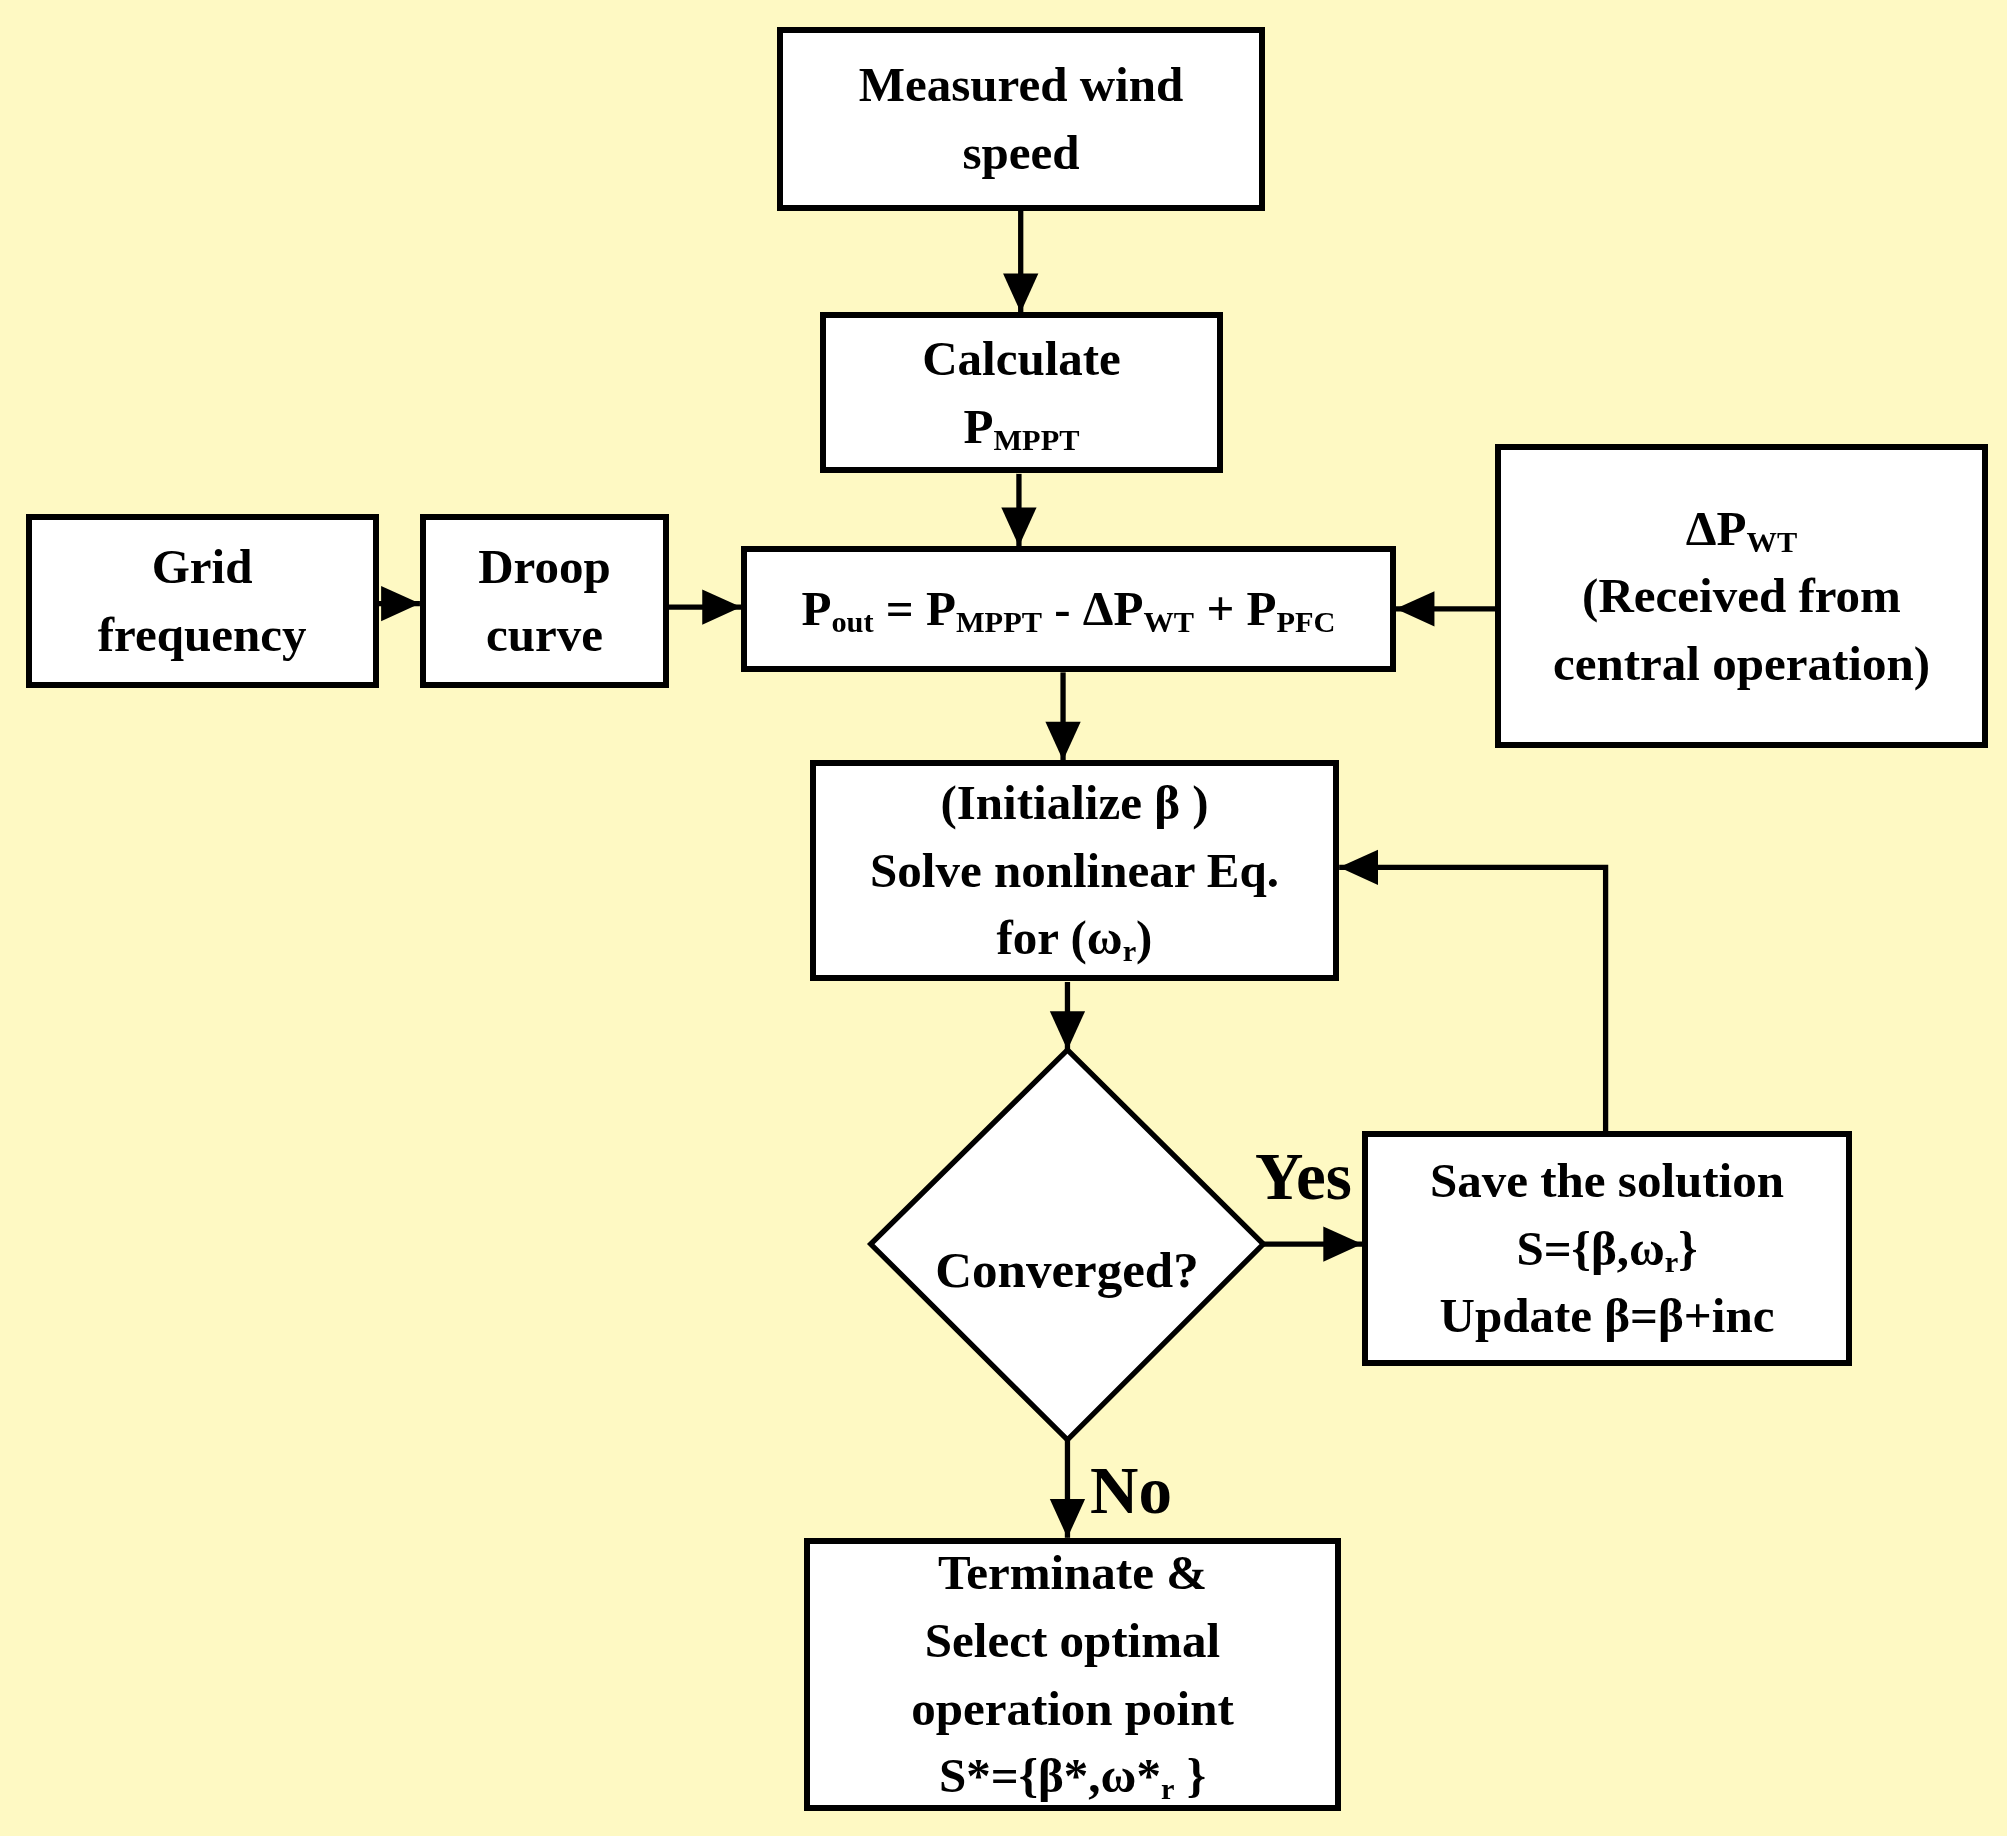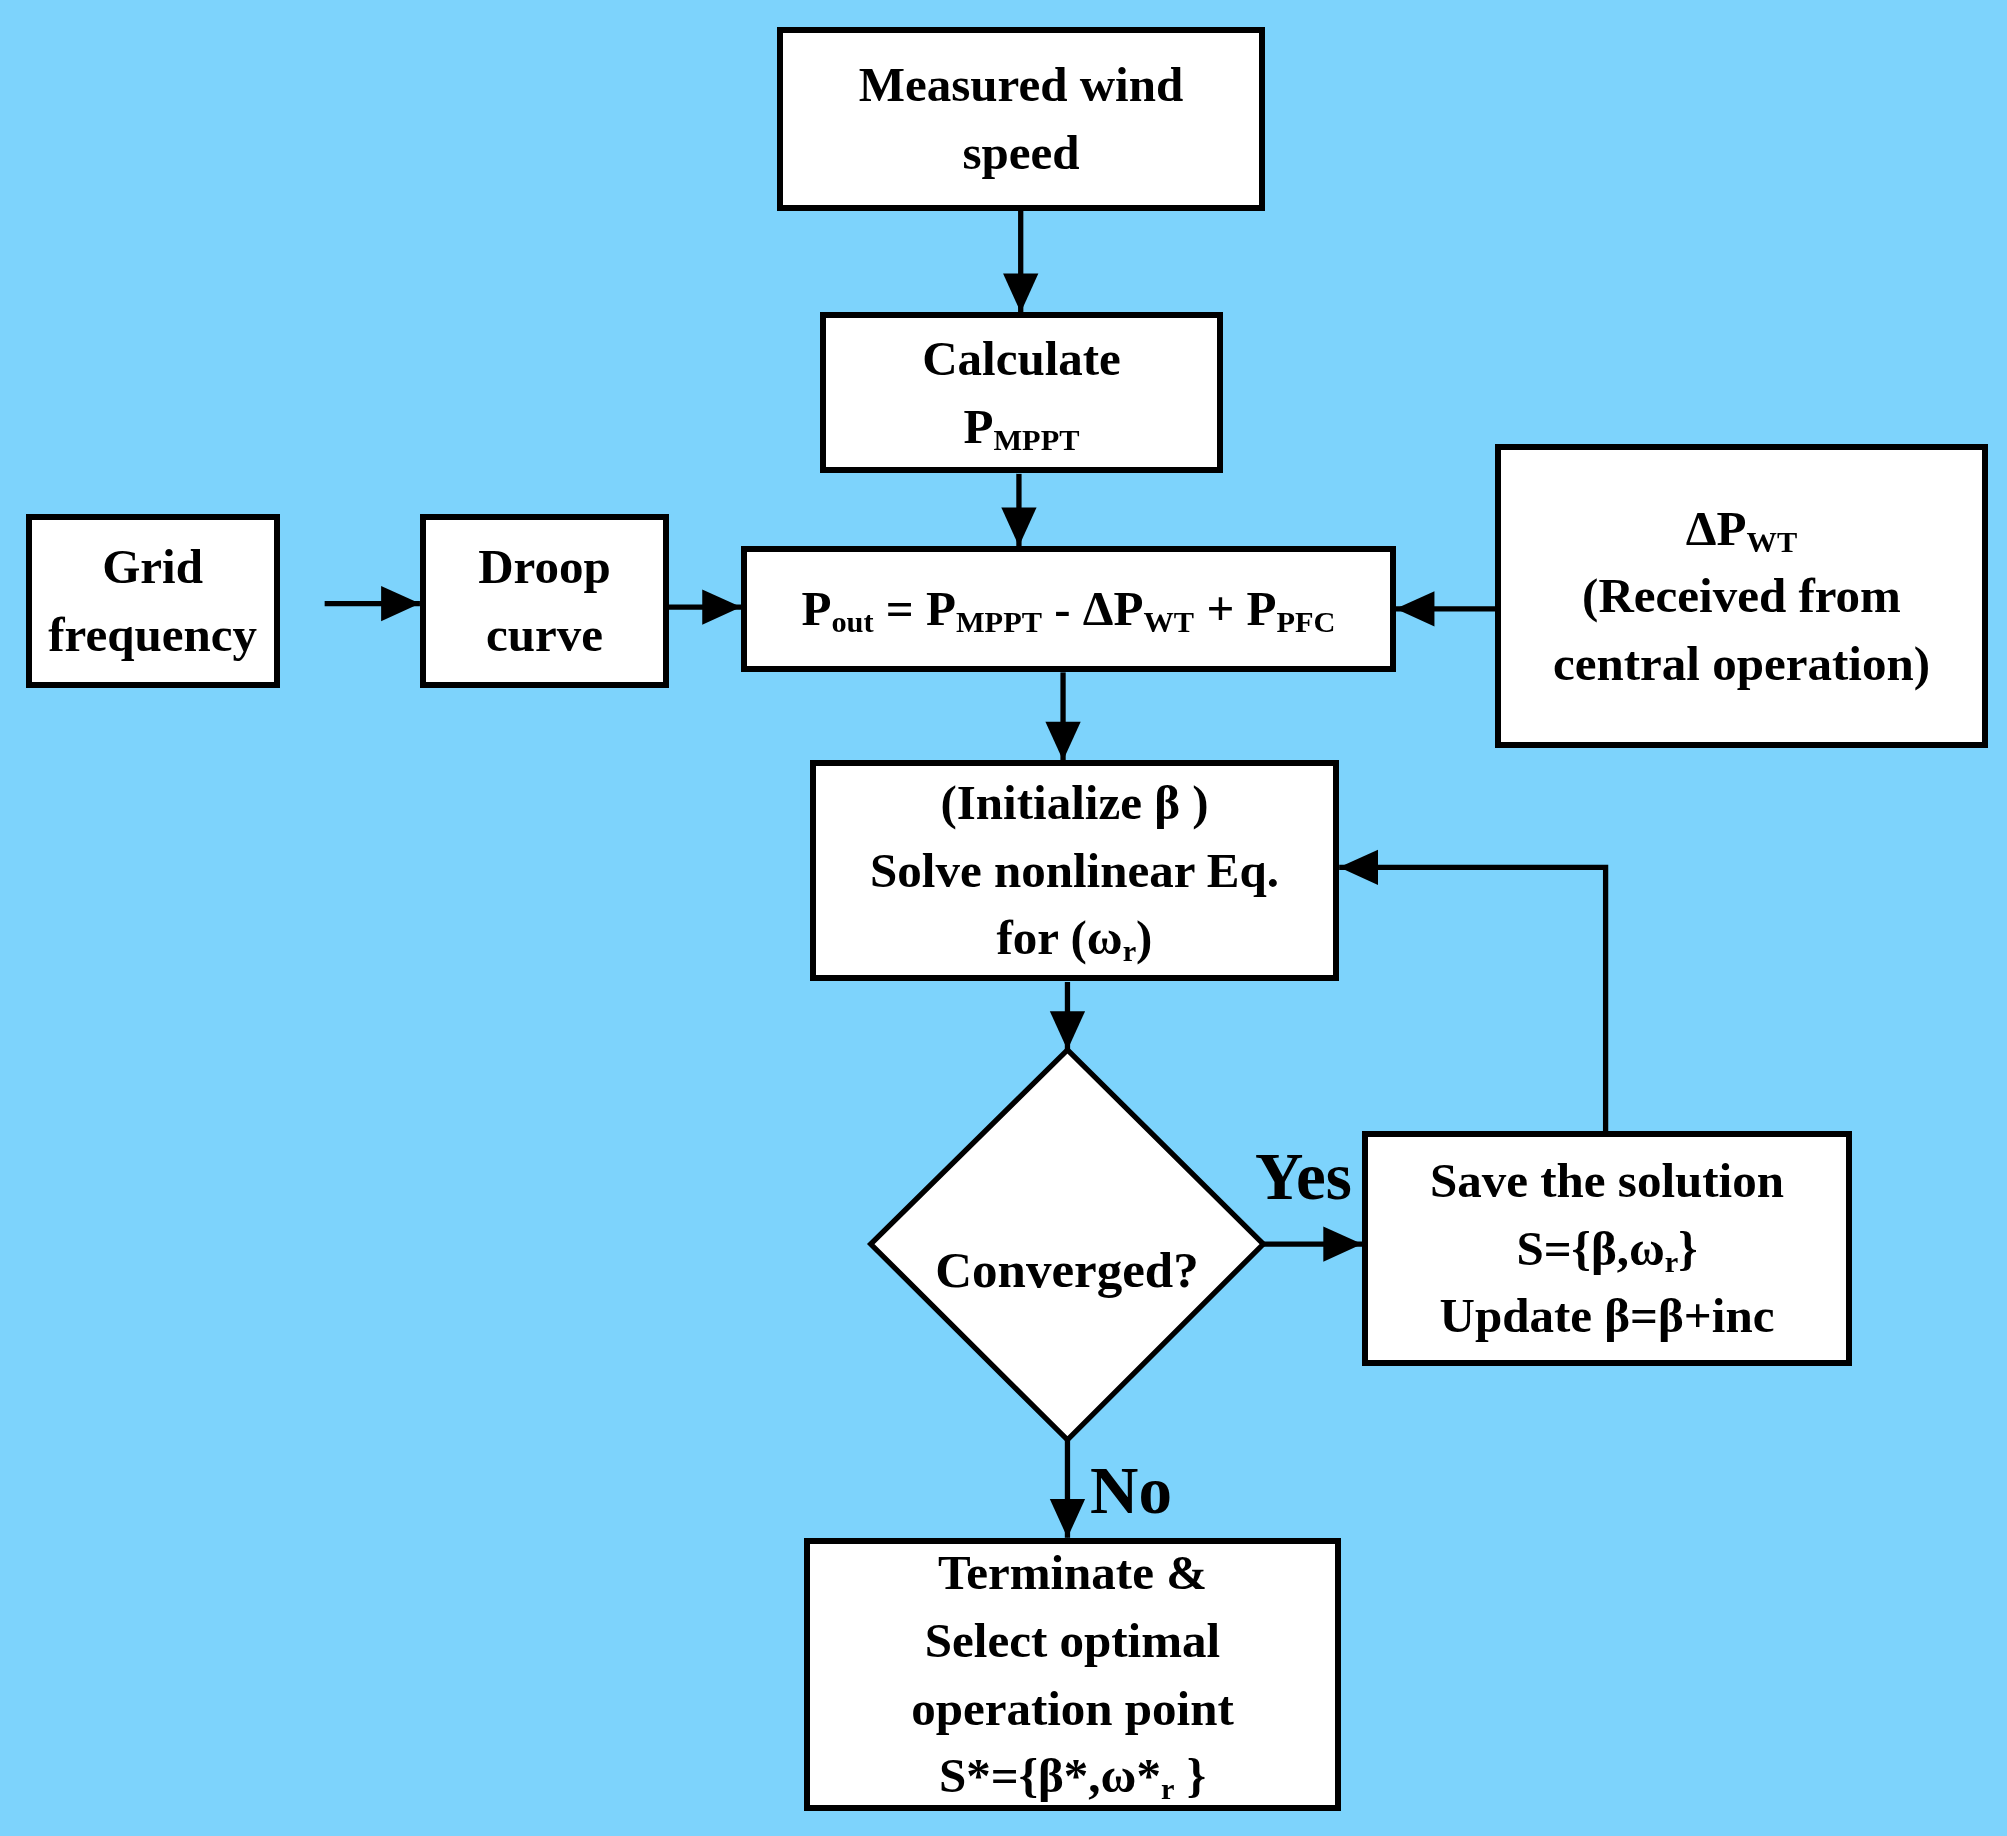--- a/index.html
+++ b/index.html
@@ -1,20 +1,20 @@
 <!DOCTYPE html>
 <html style="font-size:14px"><head>
 <meta charset="utf-8">
 <style>
   html, body { margin: 0; padding: 0; background: #ffffff; }
   .canvas {
     position: relative;
     width: 2007px;
     height: 1837px;
-    background: #7dd3fc;
+    background: #fef9c3;
     font-family: "Liberation Serif", "DejaVu Serif", serif;
     font-weight: bold;
     color: #000000;
   }
   .connectors {
     position: absolute;
     left: 0; top: 0;
     width: 2007px; height: 1837px;
   }
   .box {
@@ -94,21 +94,21 @@
   <div class="box" style="left:777px;top:27px;width:488px;height:184px">
     <div class="bl">Measured wind</div>
     <div class="bl">speed</div>
   </div>
 
   <div class="box" style="left:820px;top:312px;width:403px;height:161px">
     <div class="bl">Calculate</div>
     <div class="bl"><span>P</span><sub class="s">MPPT</sub></div>
   </div>
 
-  <div class="box" style="left:25.6px;top:514px;width:254px;height:174px">
+  <div class="box" style="left:25.6px;top:514px;width:353px;height:174px">
     <div class="bl">Grid</div>
     <div class="bl">frequency</div>
   </div>
 
   <div class="box" style="left:420px;top:514px;width:249px;height:174px">
     <div class="bl">Droop</div>
     <div class="bl">curve</div>
   </div>
 
   <div class="box" style="left:741px;top:546px;width:655px;height:126px;font-size:49px">

